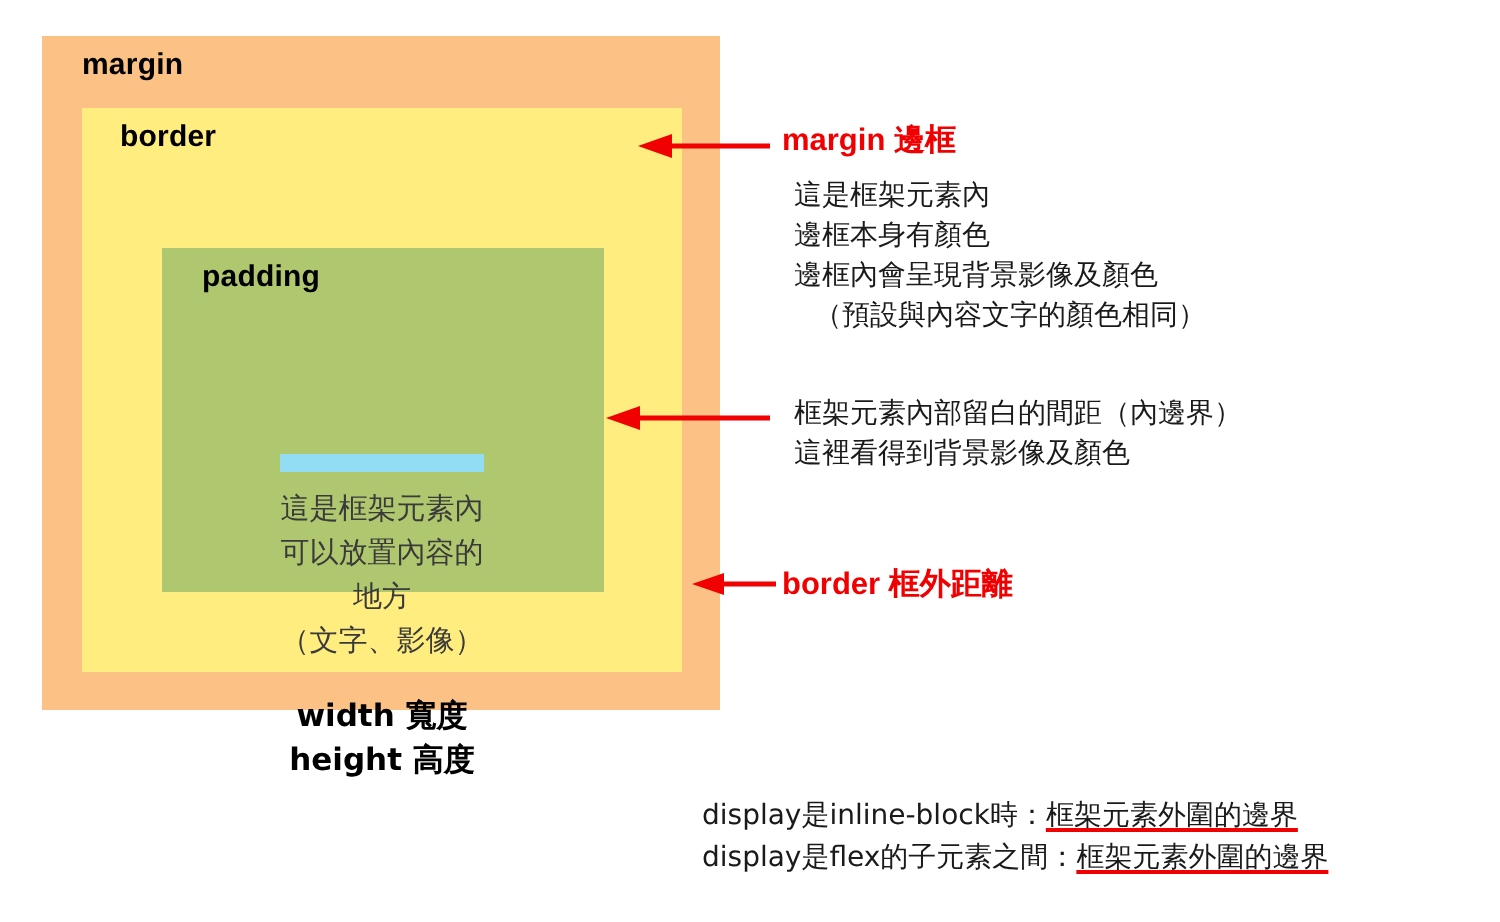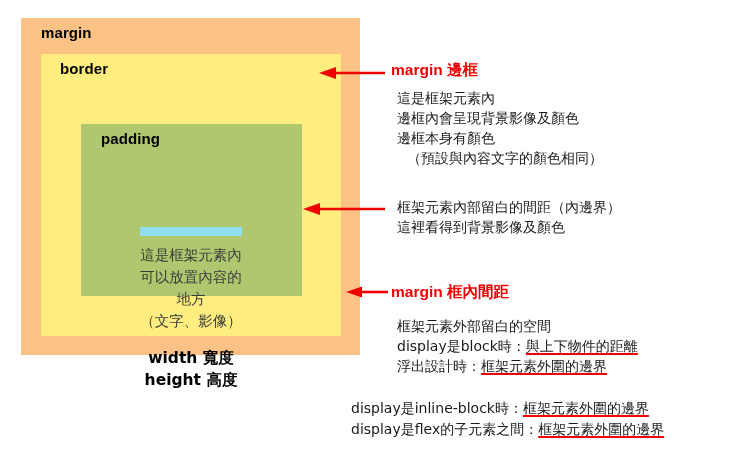--- a/index.html
+++ b/index.html
@@ -177,38 +177,33 @@
   <svg width="42" height="14" viewBox="0 0 42 14">
     <line x1="14" y1="7" x2="42" y2="7" stroke="#f00000" stroke-width="2.6"></line>
     <polygon points="0,7 16,1.5 16,12.5" fill="#f00000"></polygon>
   </svg>
 </div>
 
 <div class="ann" id="ann-border">
   <div class="ann-head">margin 邊框</div>
   <div class="ann-body">
     <span class="line">這是框架元素內</span>
+    <span class="line">邊框本身有顏色</span>
     <span class="line">邊框內會呈現背景影像及顏色</span>
-    <span class="line">邊框本身有顏色</span>
     <span class="line" style="padding-left:10px">（預設與內容文字的顏色相同）</span>
   </div>
 </div>
 
 <div class="ann" id="ann-padding">
   <div class="ann-body">
     <span class="line">框架元素內部留白的間距（內邊界）</span>
     <span class="line">這裡看得到背景影像及顏色</span>
   </div>
 </div>
 
 <div class="ann" id="ann-margin">
-  <div class="ann-head">margin 框內間距</div>
-  <div class="ann-body">
-    <span class="line">框架元素外部留白的空間</span>
-    <span class="line"><span>display是block時：</span><span class="u">與上下物件的距離</span></span>
-    <span class="line"><span>浮出設計時：</span><span class="u">框架元素外圍的邊界</span></span>
-  </div>
+  <div class="ann-head">border 框外距離</div>
 </div>
 
 <div class="ann" id="ann-extra">
   <span class="line"><span>display是inline-block時：</span><span class="u">框架元素外圍的邊界</span></span>
   <span class="line"><span>display是flex的子元素之間：</span><span class="u">框架元素外圍的邊界</span></span>
 </div>
 
 </body></html>

